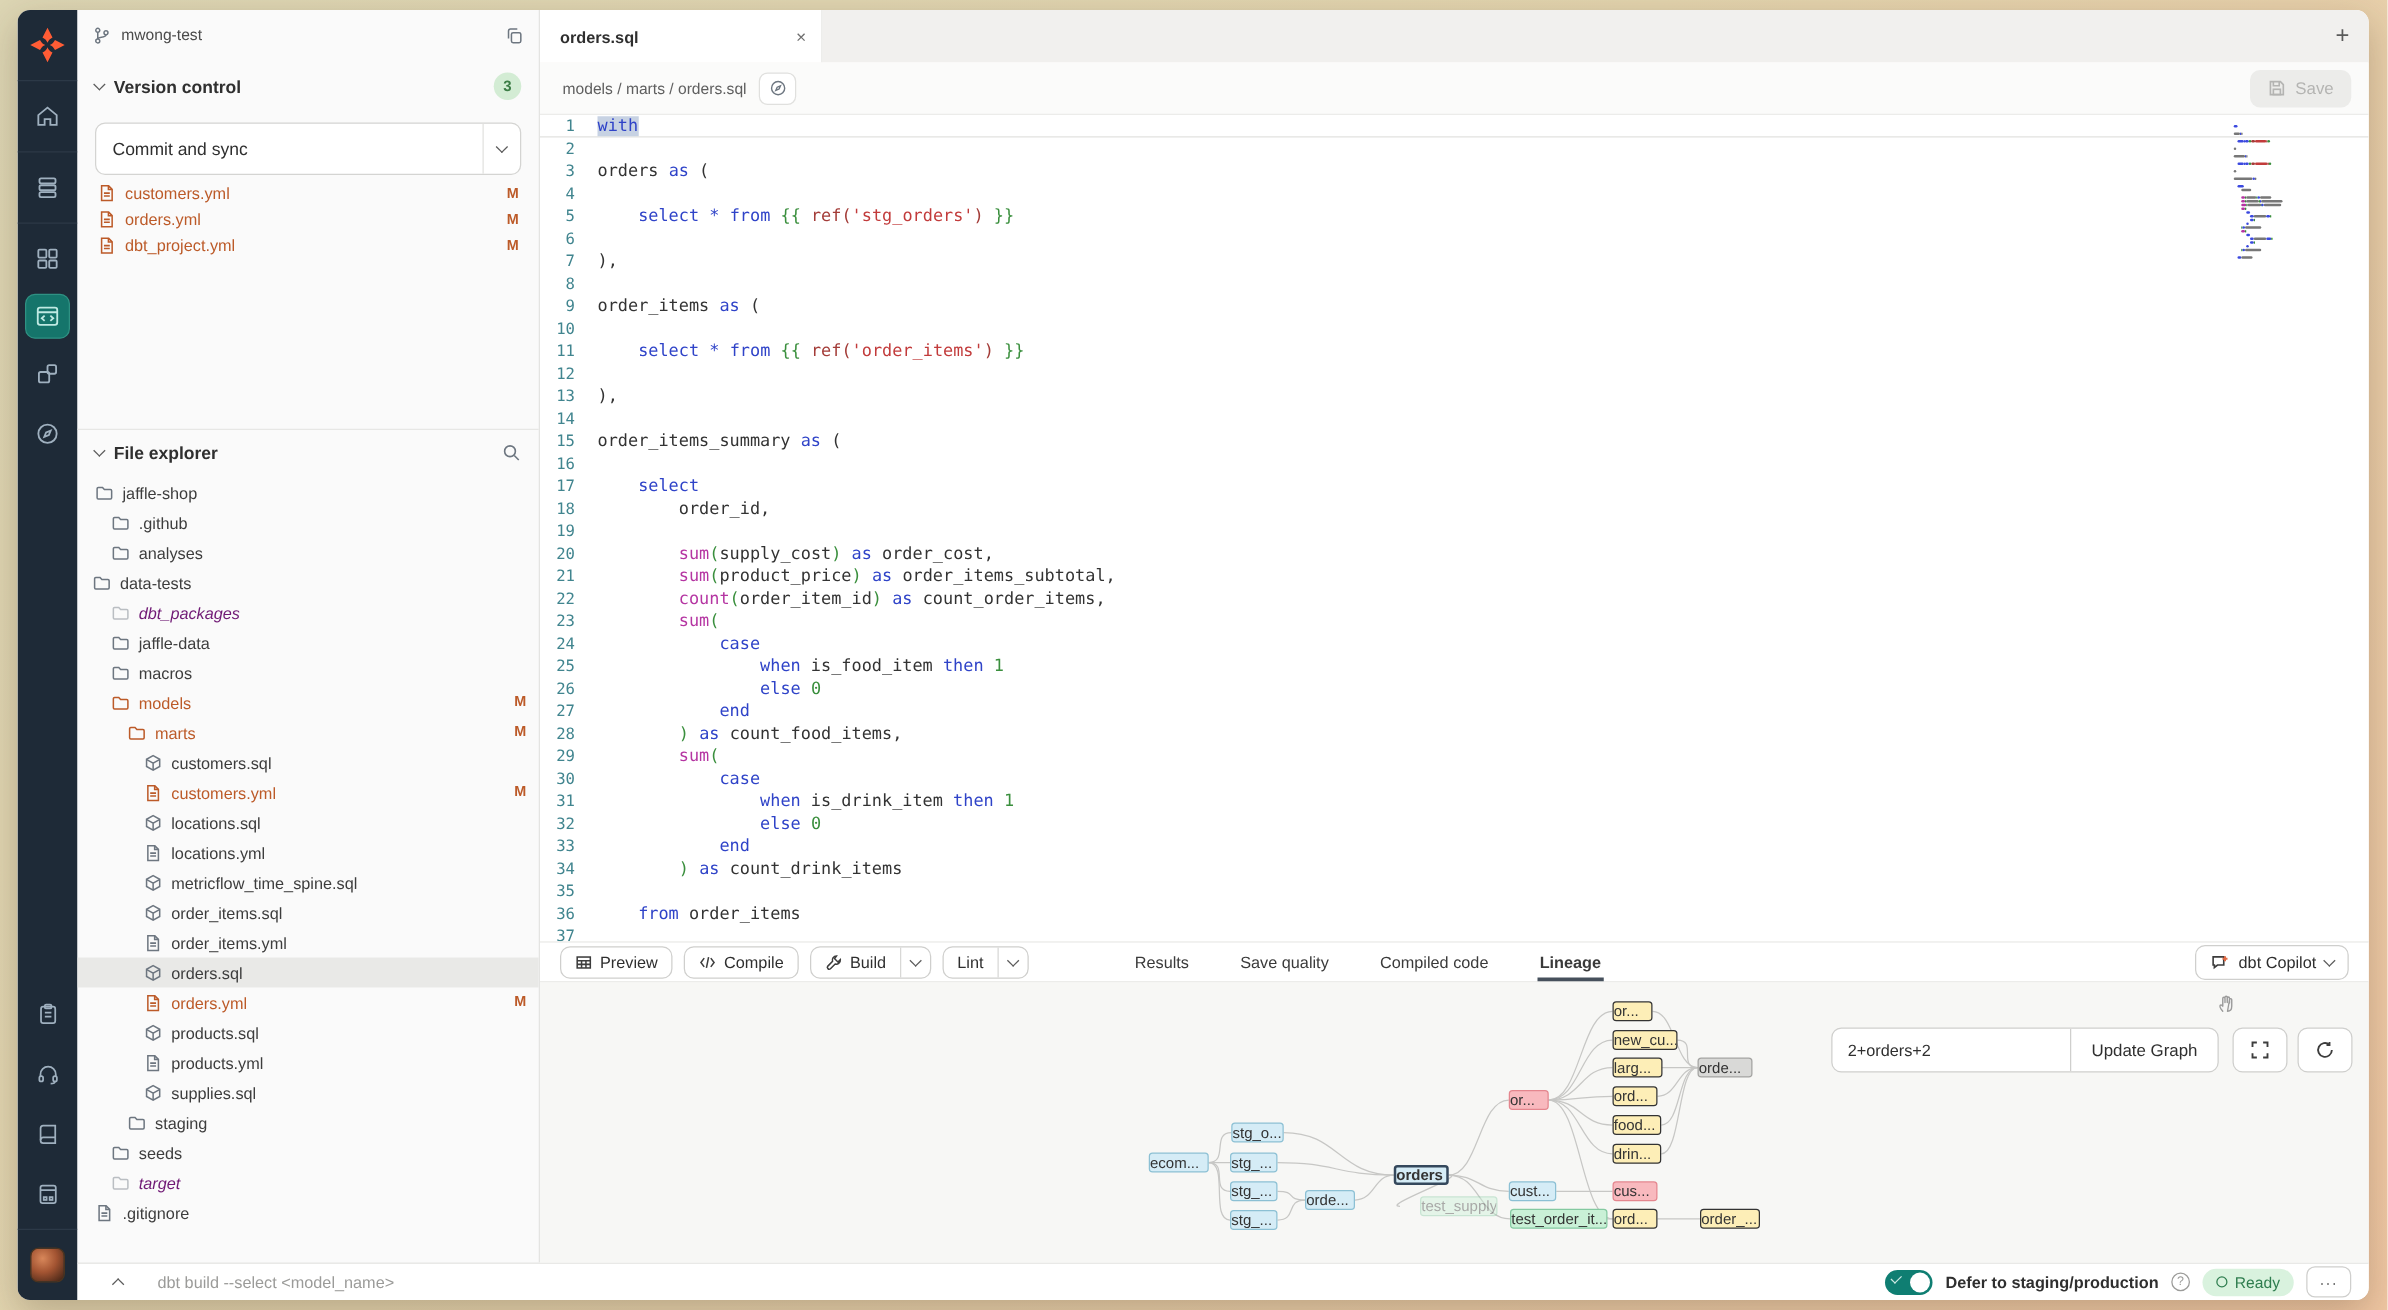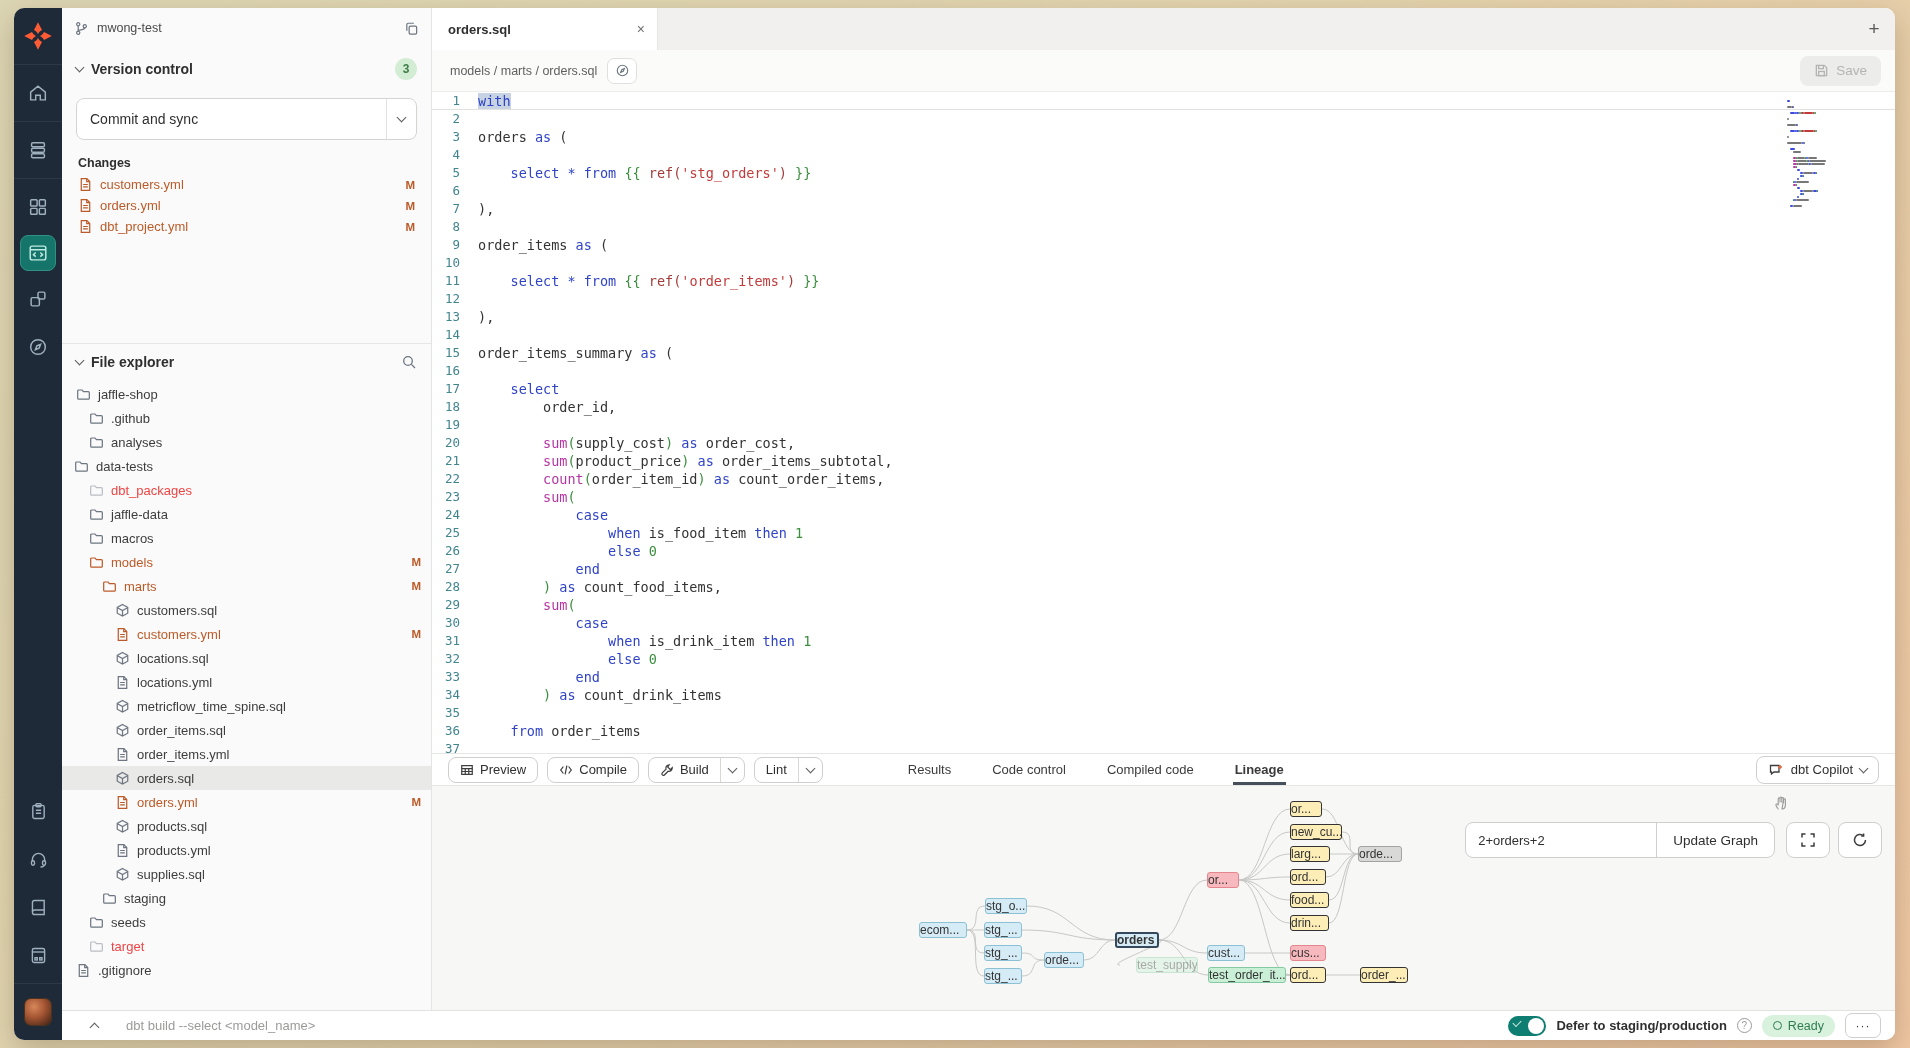--- a/index.html
+++ b/index.html
@@ -42,21 +42,21 @@
   .change-row { display:flex; align-items:center; gap:7px; padding:3px 16px; height:21px; cursor:pointer; }
   .change-row .nm { color:#bc5a28; }
   .m-badge { margin-left:auto; color:#bc5a28; font-size:11.5px; font-weight:bold; }
   .fe-section { flex:1; min-height:0; display:flex; flex-direction:column; }
   .fe-hd-icons { margin-left:auto; display:flex; gap:8px; }
   .tree { flex:1; overflow:hidden; padding-top:4px; }
   .tree-row { display:flex; align-items:center; gap:7px; height:24px; cursor:pointer; padding-right:10px; }
   .tree-row.selected { background:#e9e9e7; }
   .tree-row .nm { color:#3d3d3d; }
   .tree-row.modified .nm { color:#bc5a28; }
-  .tree-row.dim .nm { color:#ef4444; }
+  .tree-row.dim .nm { color:#701a75; font-style:italic; }
   .tree-row.dim svg { opacity:.45; }
   .sb-icon { stroke:#6d7680; fill:none; stroke-width:1.3; flex:none; }
   .sb-icon.orange { stroke:#bc5a28; }
 
   
   .main { flex:1; display:flex; flex-direction:column; min-width:0; }
   .tabbar { height:42px; background:#f1f0ee; display:flex; align-items:stretch; flex:none; }
   .tab { width:226px; background:#fff; display:flex; align-items:center; padding:0 12px 0 16px; font-size:13px; font-weight:bold; color:#2f2f2f; border-right:1px solid #e7e7e5; cursor:pointer; }
   .tab .close { margin-left:auto; color:#6f6f6f; font-size:14px; font-weight:normal; cursor:pointer; }
   .tab-plus { margin-left:auto; width:42px; display:flex; align-items:center; justify-content:center; color:#5a5a5a; font-size:19px; cursor:pointer; }
@@ -253,21 +253,20 @@
             <span class="chev"></span>
             <span>Version control</span>
             <span class="badge-green">3</span>
           </div>
           <div class="commit-btn">
             <span class="lbl">Commit and sync</span>
             <span class="dd">
                 <span class="chev"></span>
               </span>
           </div>
-          <div class="changes-label">Changes</div>
           <div id="changes-list">
               <div class="change-row">
                 <svg class="sb-icon orange" width="15" height="15" viewBox="0 0 16 16">
                   <path d="M3.5 1.8 H9.5 L12.5 4.8 V14.2 H3.5 Z"></path>
                   <path d="M9.3 2 V5 H12.3"></path>
                   <path d="M5.5 8 H10.5 M5.5 10.5 H10.5"></path>
                 </svg>
                 <span class="nm">customers.yml</span>
                 <span class="m-badge">M</span>
               </div>
@@ -855,21 +854,21 @@
             <span class="seg">
                 <span>Lint</span>
               </span>
             <span class="dd">
                 <span class="chev"></span>
               </span>
           </span>
 
           <span class="tb-tabs">
             <span class="tb-tab">Results</span>
-            <span class="tb-tab">Code control</span>
+            <span class="tb-tab">Save quality</span>
             <span class="tb-tab">Compiled code</span>
             <span class="tb-tab active">Lineage</span>
           </span>
 
           <span class="copilot">
             <svg width="16" height="16" viewBox="0 0 16 16" style="stroke:#3d3d3d;fill:none;stroke-width:1.3">
                 <path d="M2.5 3.5 H11 V10 H6 L3.5 12 V10 H2.5 Z"></path>
                 <path d="M12 3 V7 M10 5 H14" style="stroke:#e06a45;stroke-width:1.6"></path>
               </svg>
             <span>dbt Copilot</span>

